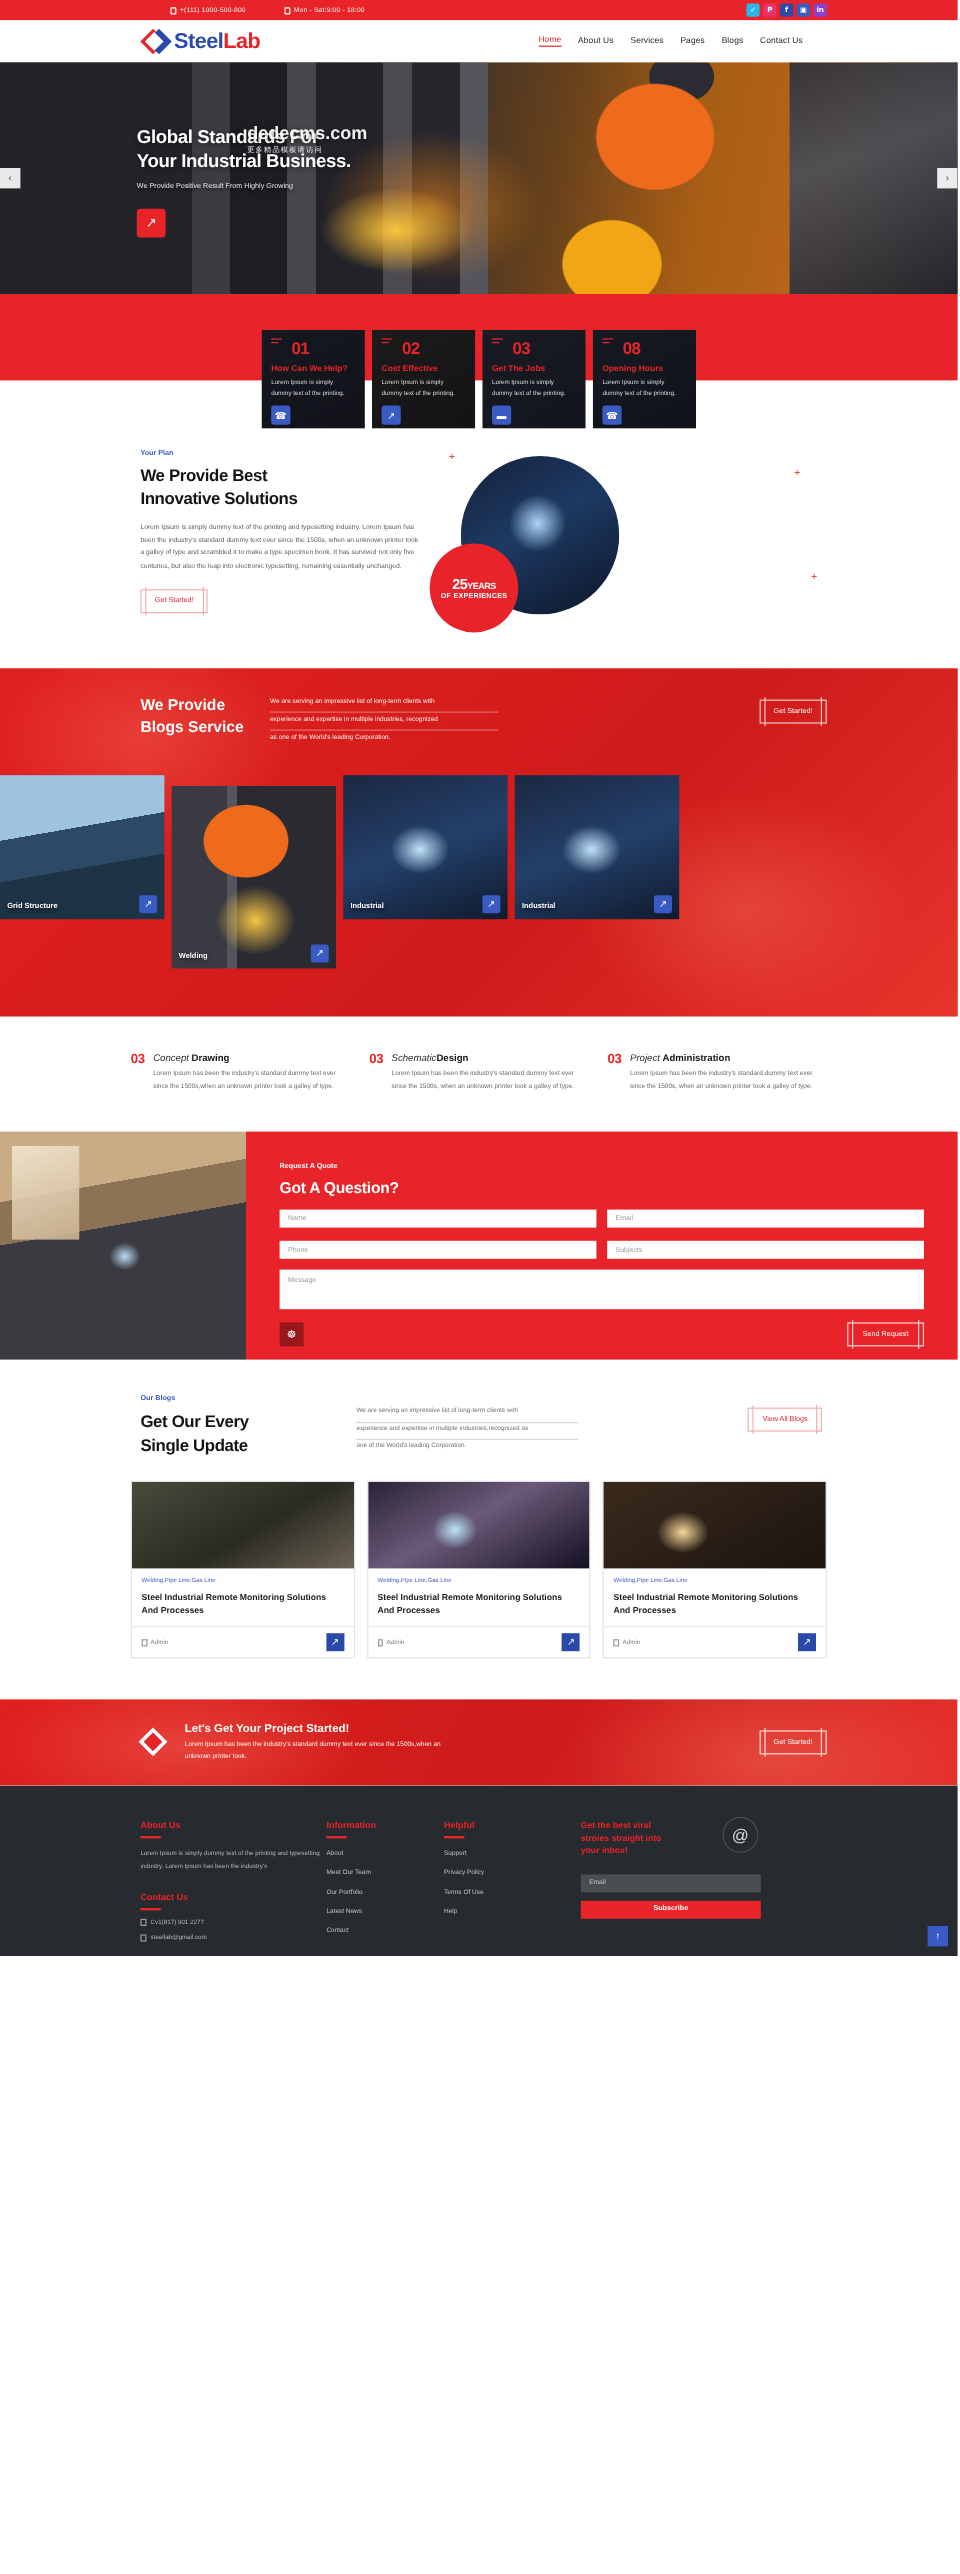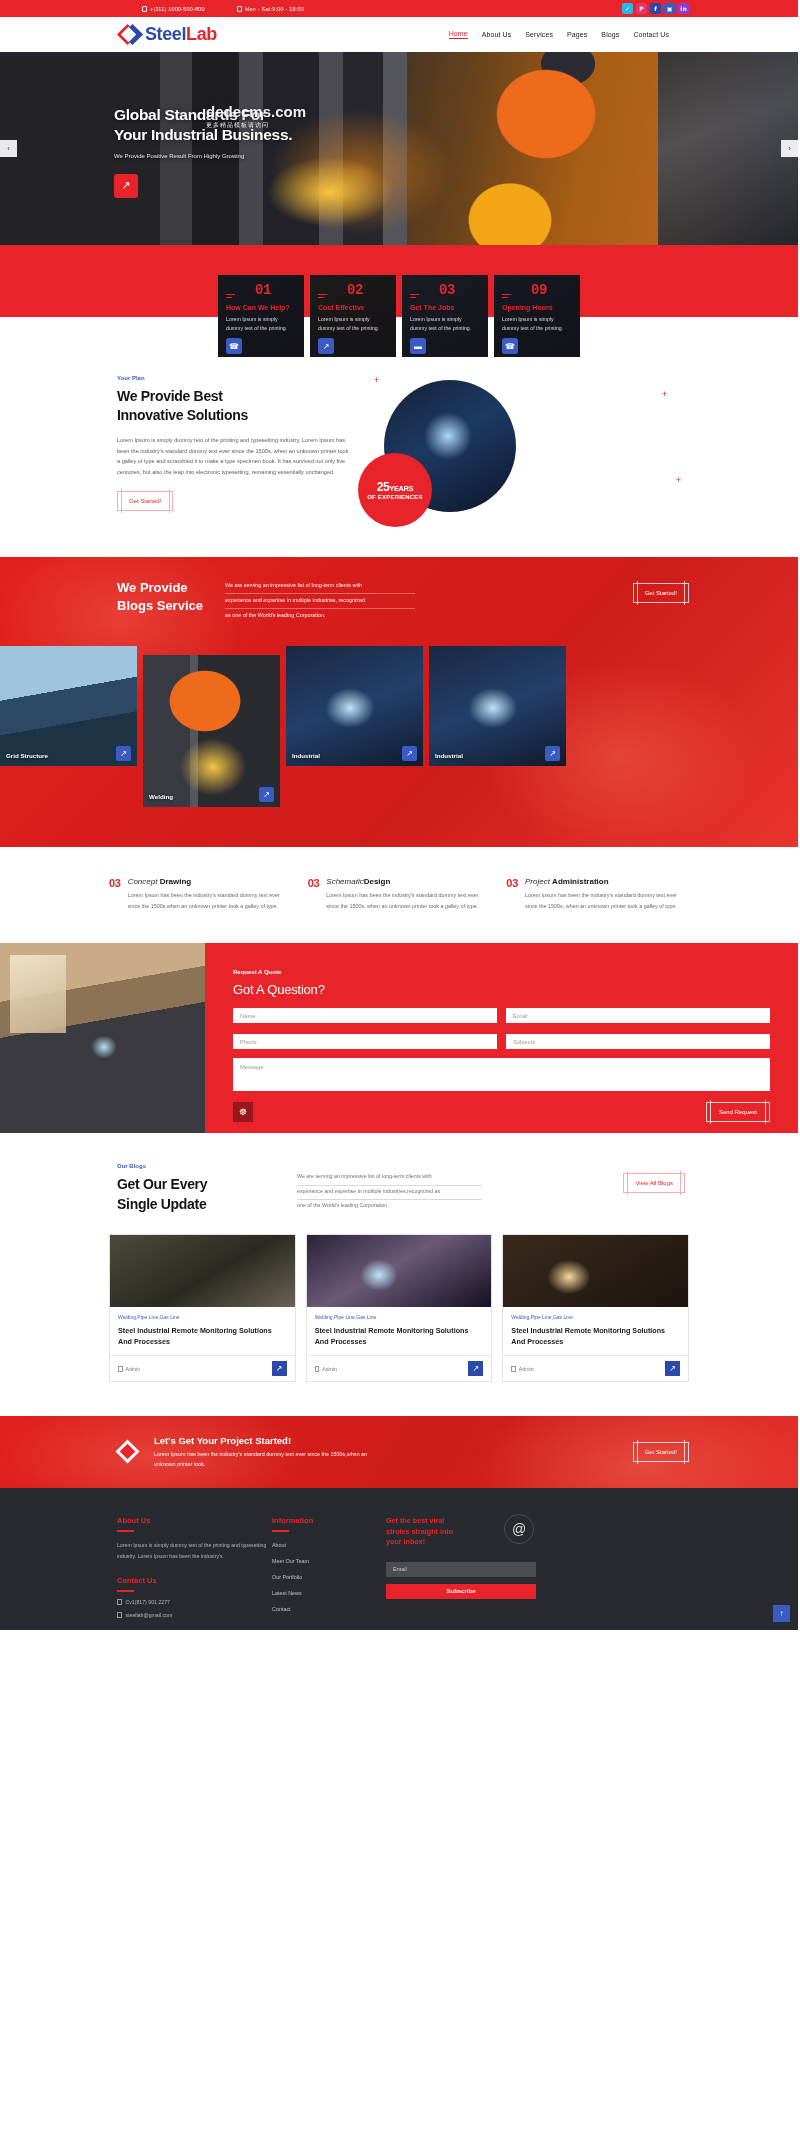--- a/index.html
+++ b/index.html
@@ -68,21 +68,21 @@
   .arrowbtn.l { left:0; }
   .arrowbtn.r { right:0; }
 
   
   .redband { background:#e8242a; height:72px; position:relative; }
   .cards { position:absolute; left:0; right:0; top:30px; display:flex; justify-content:center; gap:6px; z-index:5; }
   .card { width:86px; height:82px; padding:7px 8px; color:#fff; position:relative; overflow:hidden; }
   .card .cbg { position:absolute; inset:0; z-index:0; }
   .card .cov { position:absolute; inset:0; background:rgba(20,20,26,.72); z-index:1; }
   .card > * { position:relative; z-index:2; }
-  .cnum { display:flex; align-items:flex-end; gap:20px;font-family:Liberation Mono, monospace; }
+  .cnum { display:flex; align-items:flex-start; gap:8px; }
   .cbars { display:flex; flex-direction:column; gap:1.5px; }
   .cbars i { display:block; height:1.2px; background:#e8242a; }
   .cbars i:nth-child(1){ width:9px; } .cbars i:nth-child(2){ width:6px; }
   .cn { font-size:14px; font-weight:bold; color:#e8242a; letter-spacing:-.5px; }
   .ctitle { color:#e8242a; font-size:7px; font-weight:600; margin-top:6px; }
   .ctext { font-size:5.2px; line-height:1.65; margin-top:4px; color:#dcdcdc; }
   .cbtn { width:16px; height:16px; background:#3b5bc4; border-radius:2.5px; margin-top:6px;
     display:flex; align-items:center; justify-content:center; color:#fff; font-size:8px; }
 
   
@@ -154,21 +154,21 @@
   
   .quote { display:flex; height:190px; }
   .q-img { width:205px; position:relative; overflow:hidden;
     background:
       radial-gradient(ellipse 18px 16px at 104px 104px, rgba(190,230,255,.95), rgba(60,120,200,0) 72%),
       linear-gradient(170deg,#c9ac86 0 26%, #8c7356 26% 42%, #3a3a40 42% 100%); }
   .q-win { position:absolute; left:10px; top:12px; width:56px; height:78px;
     background:linear-gradient(160deg,#f2e6cf,#cbb391); opacity:.9; }
   .q-form { flex:1; background:#e8242a; padding:26px 28px 0 28px; color:#fff; }
   .q-eyebrow { font-size:6px; font-weight:bold; }
-  .q-h2 { font-size:13px; font-weight:normal; margin-top:7px; letter-spacing:-.2px; }
+  .q-h2 { font-size:13px; font-weight:bold; margin-top:7px; letter-spacing:-.2px; }
   .frow { display:flex; gap:9px; margin-top:11px; }
   .fin { flex:1; background:#fff; height:15px; display:flex; align-items:center; padding:0 7px;
     color:#9a9a9a; font-size:5.8px; }
   .fta { background:#fff; height:33px; padding:6px 7px; color:#9a9a9a; font-size:5.8px; margin-top:9px; }
   .qfoot { display:flex; align-items:center; margin-top:11px; }
   .qicon { width:20px; height:20px; background:rgba(0,0,0,.35); display:flex; align-items:center;
     justify-content:center; color:#fff; font-size:9px; }
   .qsend { margin-left:auto; border:.8px solid rgba(255,255,255,.8); color:#fff; font-size:6px;
     padding:6px 12px; position:relative; }
   .qsend:before,.qsend:after{ content:""; position:absolute; top:-3px; bottom:-3px; width:.8px; background:rgba(255,255,255,.8); }
@@ -363,21 +363,21 @@
           <div class="cbtn">▬</div>
         </div>
         <div class="card">
           <div class="cbg" style="background: linear-gradient(150deg, rgb(28, 42, 56), rgb(13, 18, 24));"></div>
           <div class="cov"></div>
           <div class="cnum">
             <div class="cbars">
               <i></i>
               <i></i>
             </div>
-            <div class="cn">09</div>
+            <div class="cn">08</div>
           </div>
           <div class="ctitle">Opening Hours</div>
           <div class="ctext">Lorem Ipsum is simply dummy text of the printing.</div>
           <div class="cbtn">☎</div>
         </div>
       </div>
   </div>
 
   <div class="plan" style="padding-top:58px;">
     <div class="container">
@@ -597,20 +597,30 @@
         <div class="fhead">Information</div>
         <div class="fline"></div>
         <div id="infoLinks">
             <div class="flink">About</div>
             <div class="flink">Meet Our Team</div>
             <div class="flink">Our Portfolio</div>
             <div class="flink">Latest News</div>
             <div class="flink">Contact</div>
           </div>
       </div>
+      <div class="fcol">
+        <div class="fhead">Helpful</div>
+        <div class="fline"></div>
+        <div id="helpLinks">
+            <div class="flink">Support</div>
+            <div class="flink">Privacy Policy</div>
+            <div class="flink">Terms Of Use</div>
+            <div class="flink">Help</div>
+          </div>
+      </div>
       <div class="fcol-news">
         <div class="at-circle">@</div>
         <div class="news-h">
           <div>Get the best viral</div>
           <div>stroies straight into</div>
           <div>your inbox!</div>
         </div>
         <div class="news-in">Email</div>
         <div class="news-btn">Subscribe</div>
       </div>

